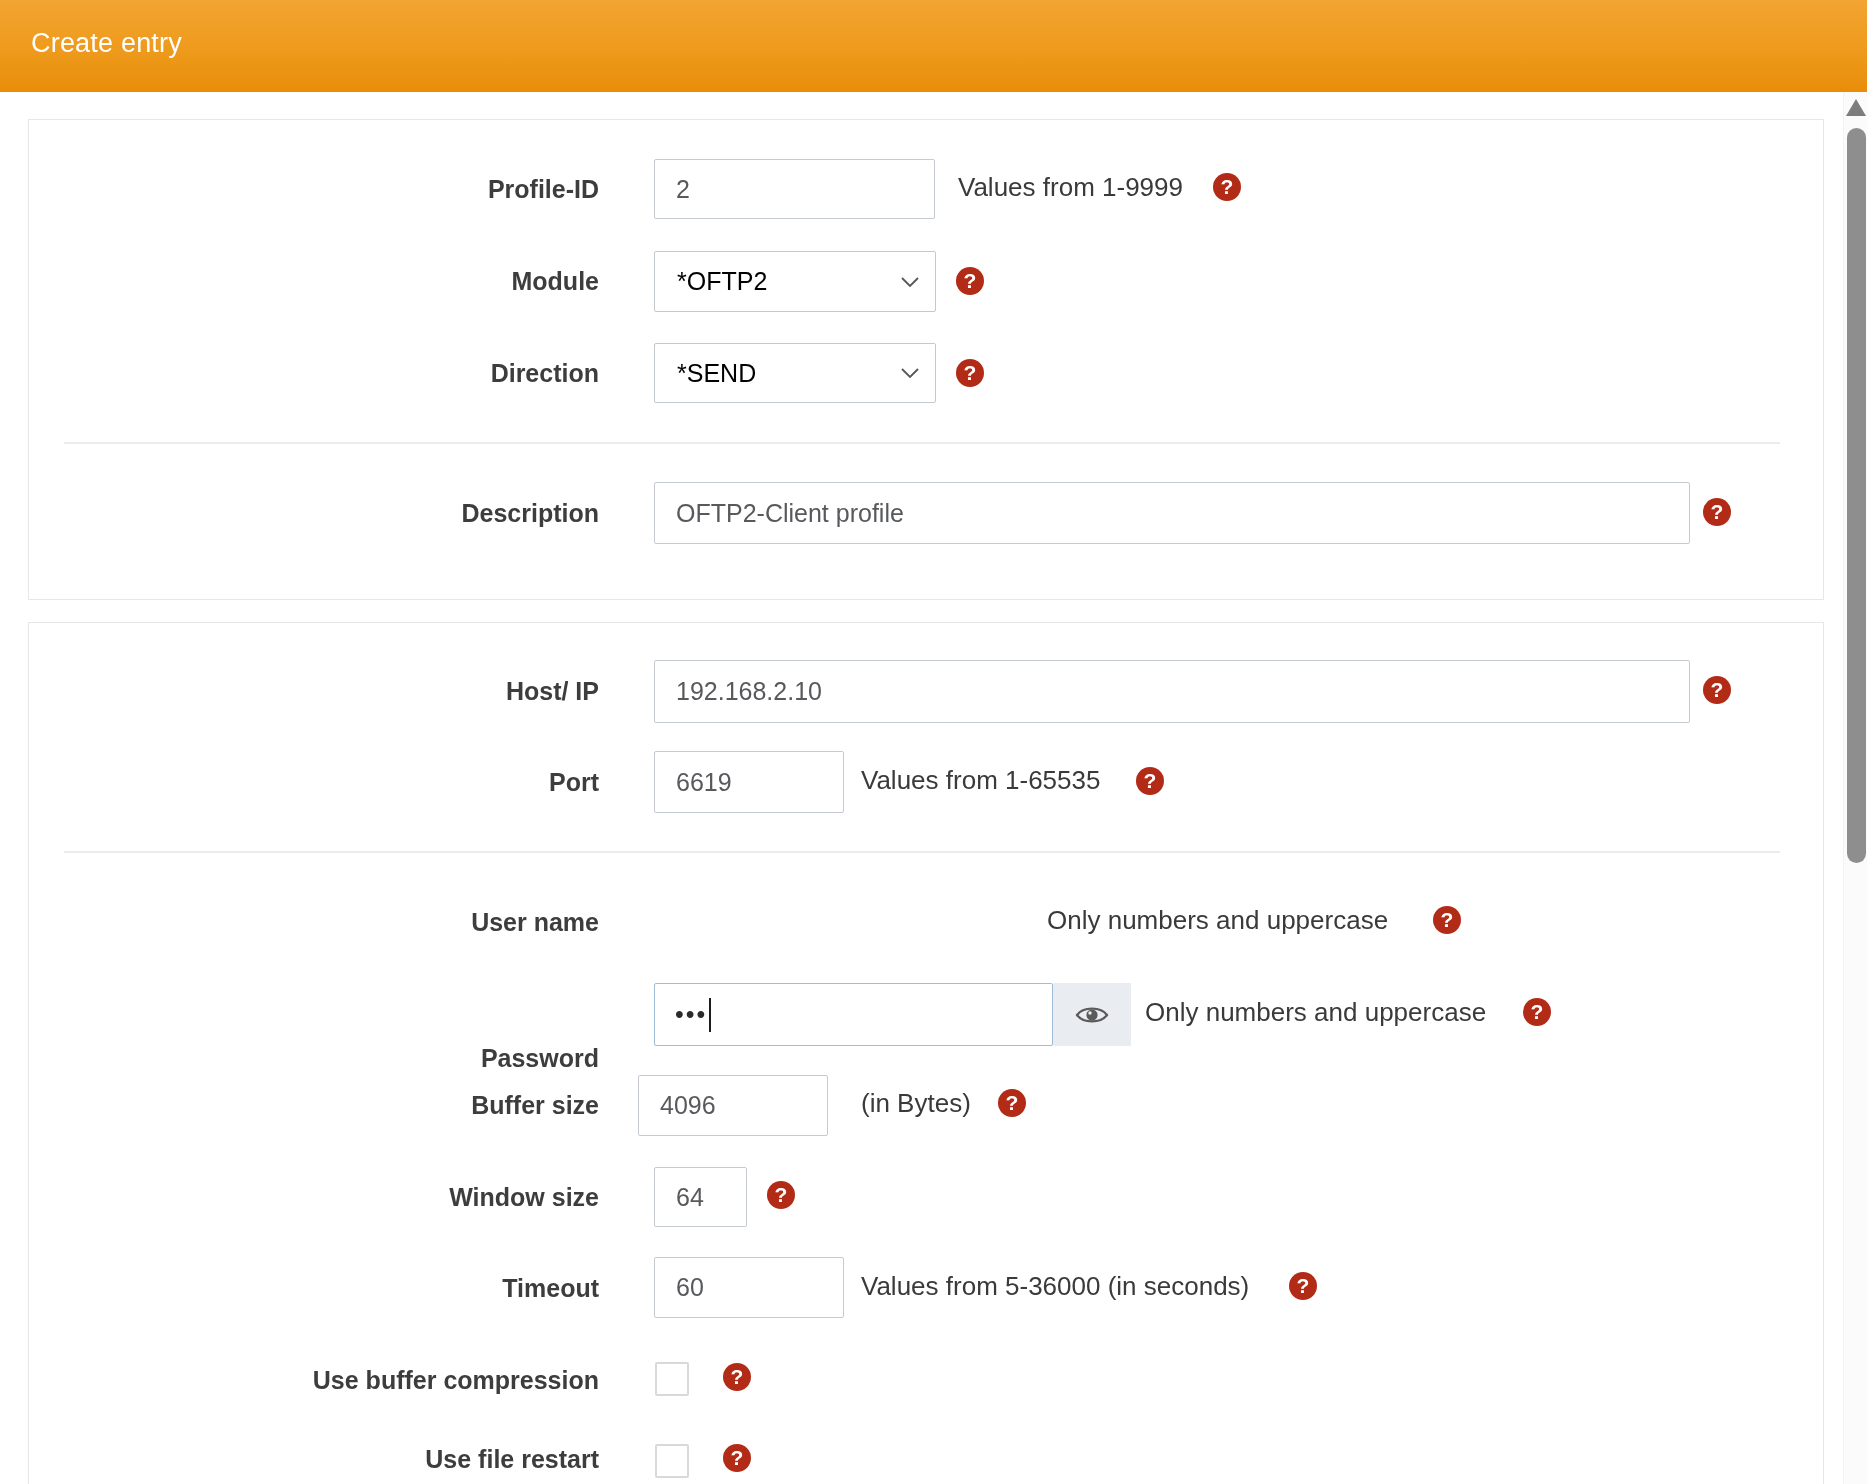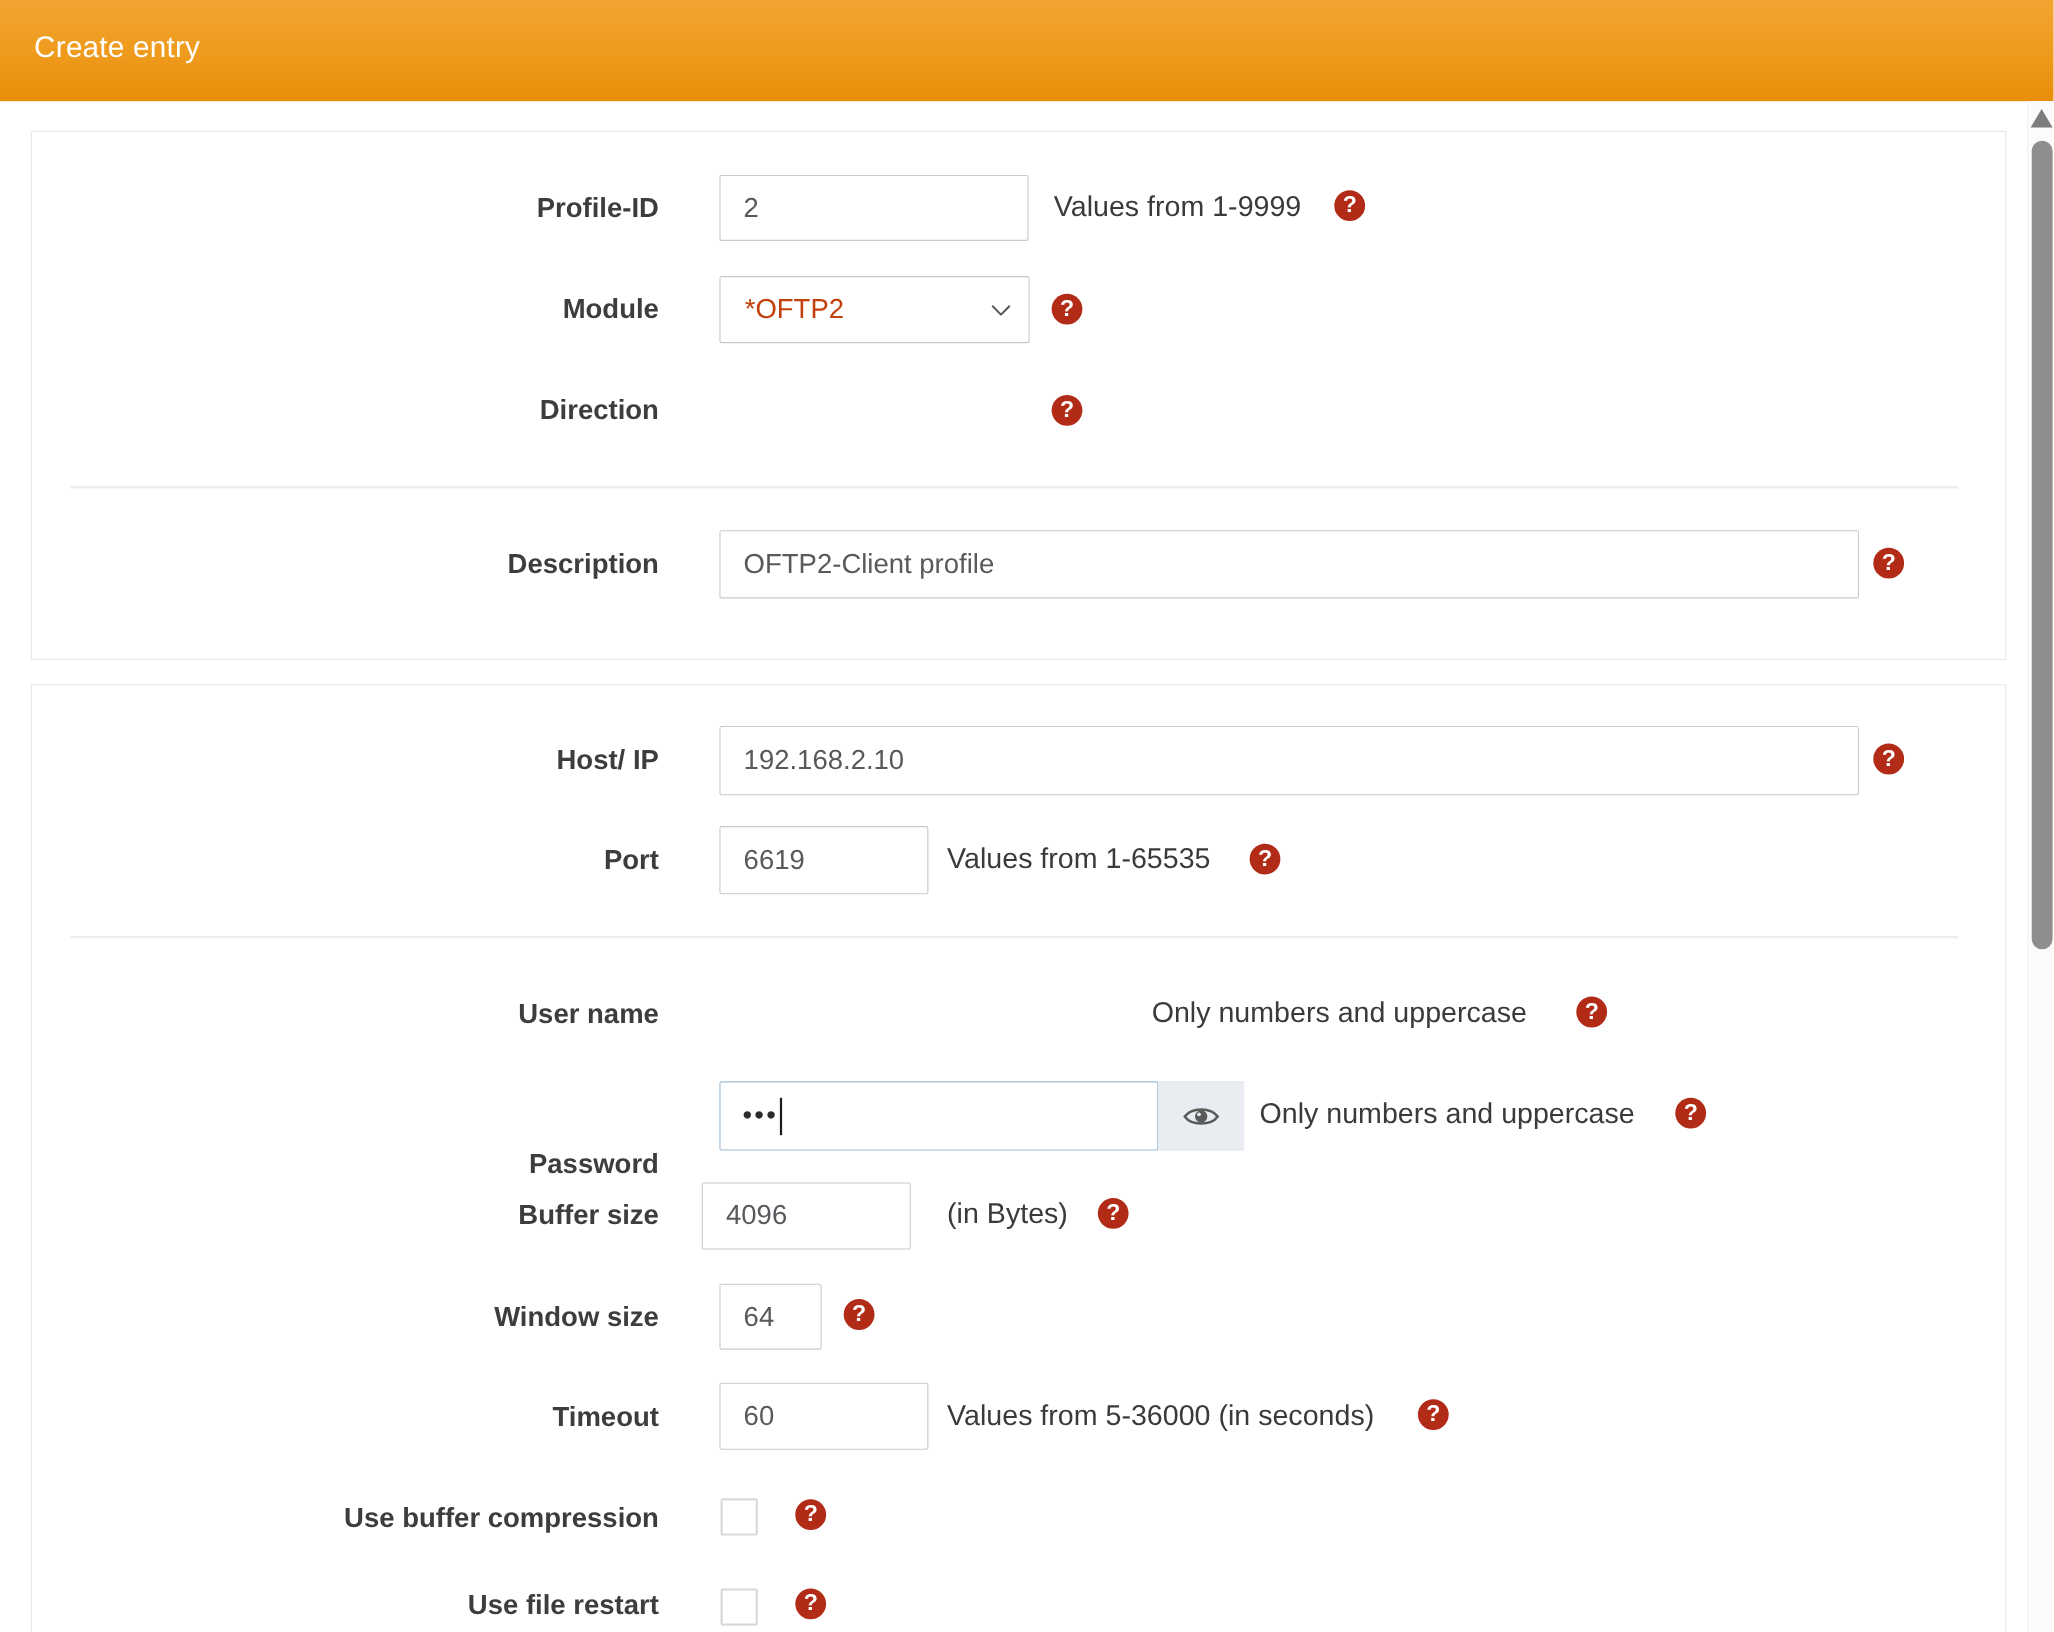--- a/index.html
+++ b/index.html
@@ -23,21 +23,21 @@
 
   
   .lbl { position:absolute; right:1268px; height:34px; line-height:34px;
          font-size:25px; font-weight:700; color:#3d3d3d; white-space:nowrap; }
   .hint { position:absolute; height:34px; line-height:34px; font-size:26px;
           color:#3a3a3a; white-space:nowrap; }
   .inp { position:absolute; border:1px solid #c6cbd2; border-radius:2px; background:#fff;
          font-family:"Liberation Sans", sans-serif; font-size:25px; color:#57595c;
          padding:0 0 0 21px; outline:none; }
   .sel { position:absolute; border:1px solid #c3c9d0; border-radius:2px; background:#fff;
-         font-size:25px; color:#c2410c; display:flex; align-items:center;
+         font-size:25px; color:#000000; display:flex; align-items:center;
          padding-left:22px; cursor:default; }
   .sel .chev { position:absolute; right:16px; top:50%; margin-top:-5px; }
   .help { position:absolute; width:28px; height:28px; border-radius:50%;
           background:#b22b17; color:#ffffff; font-size:21px; font-weight:700;
           text-align:center; line-height:28px; cursor:pointer; }
   .cb { position:absolute; appearance:none; -webkit-appearance:none; width:34px; height:34px;
         border:2px solid #d9d9d9; background:#fff; border-radius:2px; cursor:pointer; }
 
   
   .l-profile { top:172px;text-align:center; }  .l-module { top:264px; }  .l-direction { top:356px; }
@@ -122,20 +122,26 @@
   <label class="lbl l-module">Module</label>
   <div class="sel s-module">
     <span>*OFTP2</span>
     <svg class="chev" width="18" height="10" viewBox="0 0 18 10">
         <polyline points="1,1 9,9 17,1" fill="none" stroke="#55575a" stroke-width="1.8"></polyline>
       </svg>
   </div>
   <span class="help i-module">?</span>
 
   <label class="lbl l-direction">Direction</label>
+  <div class="sel s-direction">
+    <span>*SEND</span>
+    <svg class="chev" width="18" height="10" viewBox="0 0 18 10">
+        <polyline points="1,1 9,9 17,1" fill="none" stroke="#55575a" stroke-width="1.8"></polyline>
+      </svg>
+  </div>
   <span class="help i-direction">?</span>
 
   <label class="lbl l-desc">Description</label>
   <input class="inp f-desc" value="OFTP2-Client profile" style="">
   <span class="help i-desc">?</span>
 
   <label class="lbl l-host">Host/ IP</label>
   <input class="inp f-host" value="192.168.2.10" style="">
   <span class="help i-host">?</span>
 

